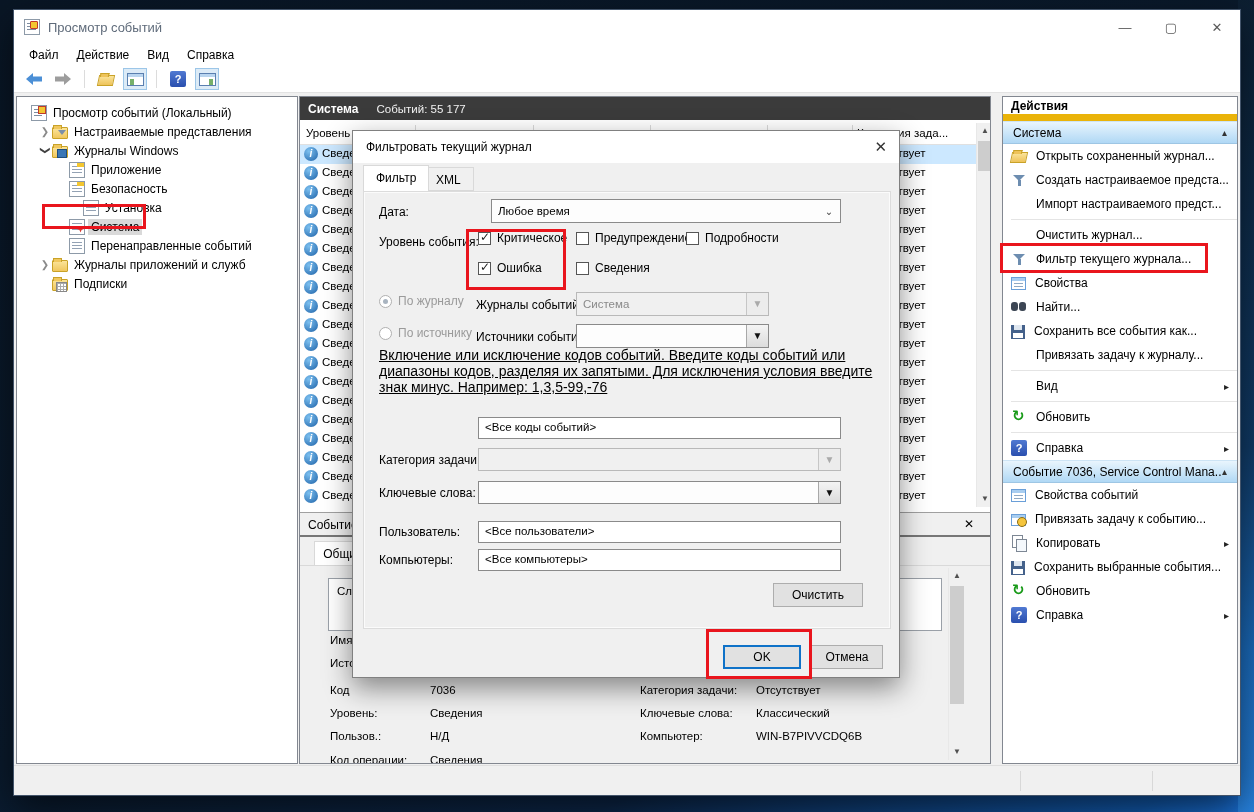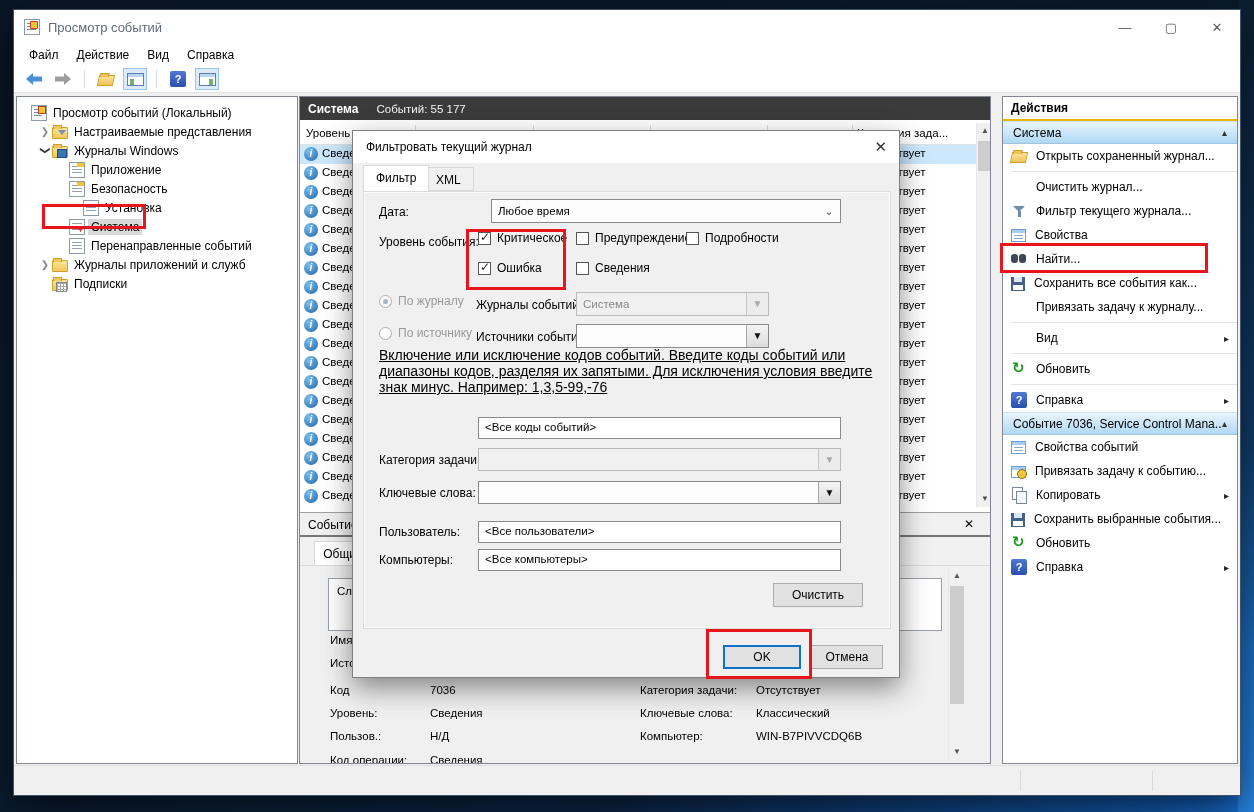--- a/index.html
+++ b/index.html
@@ -123,21 +123,21 @@
   .pv-header { position:absolute; left:0; top:0; width:100%; height:24px; border-bottom:2px solid #777; }
   .pv-title { position:absolute; left:8px; top:5px; white-space:nowrap; }
   .pv-close { position:absolute; right:18px; top:4px; font-weight:bold; font-size:12px; }
   .pv-tab { position:absolute; left:14px; top:28px; width:58px; height:24px; background:#fff; border:1px solid #d9d9d9; border-bottom:none; text-align:center; line-height:24px; }
   .pv-tabline { position:absolute; left:0; top:52px; width:100%; height:1px; background:#d9d9d9; }
   .pv-desc { position:absolute; left:28px; top:65px; width:614px; height:53px; background:#fff; border:1px solid #9aa0a8; padding:6px 8px; font-size:11.5px; }
   .pv-row { position:absolute; left:0; width:660px; height:18px; font-size:11.5px; white-space:nowrap; }
   .pv-c { position:absolute; top:0; }
 
   
-  .ap-header { height:24px; display:flex; align-items:center; font-weight:bold; padding-left:8px; border-bottom:2px solid #eab308; background:#fff; }
+  .ap-header { height:24px; display:flex; align-items:center; font-weight:bold; padding-left:8px; border-bottom:7px solid #eab308; background:#fff; }
   .ap-section { height:23px; background:linear-gradient(#e9f5fd,#b0d8f5); border-top:1px solid #cde4f5; border-bottom:1px solid #9ec6e4;
     display:flex; align-items:center; padding:0 10px; }
   .ap-sec-title { flex:1; white-space:nowrap; overflow:hidden; }
   .ap-collapse { font-size:10px; color:#333; }
   .ap-item { height:24px; display:flex; align-items:center; padding-left:8px; position:relative; }
   .ap-item .ci { margin-right:9px; }
   .ap-label { white-space:nowrap; }
   .ap-sub { position:absolute; right:8px; font-size:10px; color:#222; }
   .ap-sep { height:1px; background:#e4e4e4; margin:3px 0 3px 8px; }
 
@@ -449,20 +449,28 @@
       <div class="ap-header">Действия</div>
       <div id="actions">
           <div class="ap-section">
             <span class="ap-sec-title">Система</span>
             <span class="ap-collapse">▴</span>
           </div>
           <div class="ap-item">
             <span class="ci ci-open-folder"></span>
             <span class="ap-label">Открыть сохраненный журнал...</span>
           </div>
+          <div class="ap-item">
+            <span class="ci ci-filter"></span>
+            <span class="ap-label">Создать настраиваемое предста...</span>
+          </div>
+          <div class="ap-item">
+            <span class="ci ci-none"></span>
+            <span class="ap-label">Импорт настраиваемого предст...</span>
+          </div>
           <div class="ap-sep"></div>
           <div class="ap-item">
             <span class="ci ci-none"></span>
             <span class="ap-label">Очистить журнал...</span>
           </div>
           <div class="ap-item">
             <span class="ci ci-filter"></span>
             <span class="ap-label">Фильтр текущего журнала...</span>
           </div>
           <div class="ap-item">

